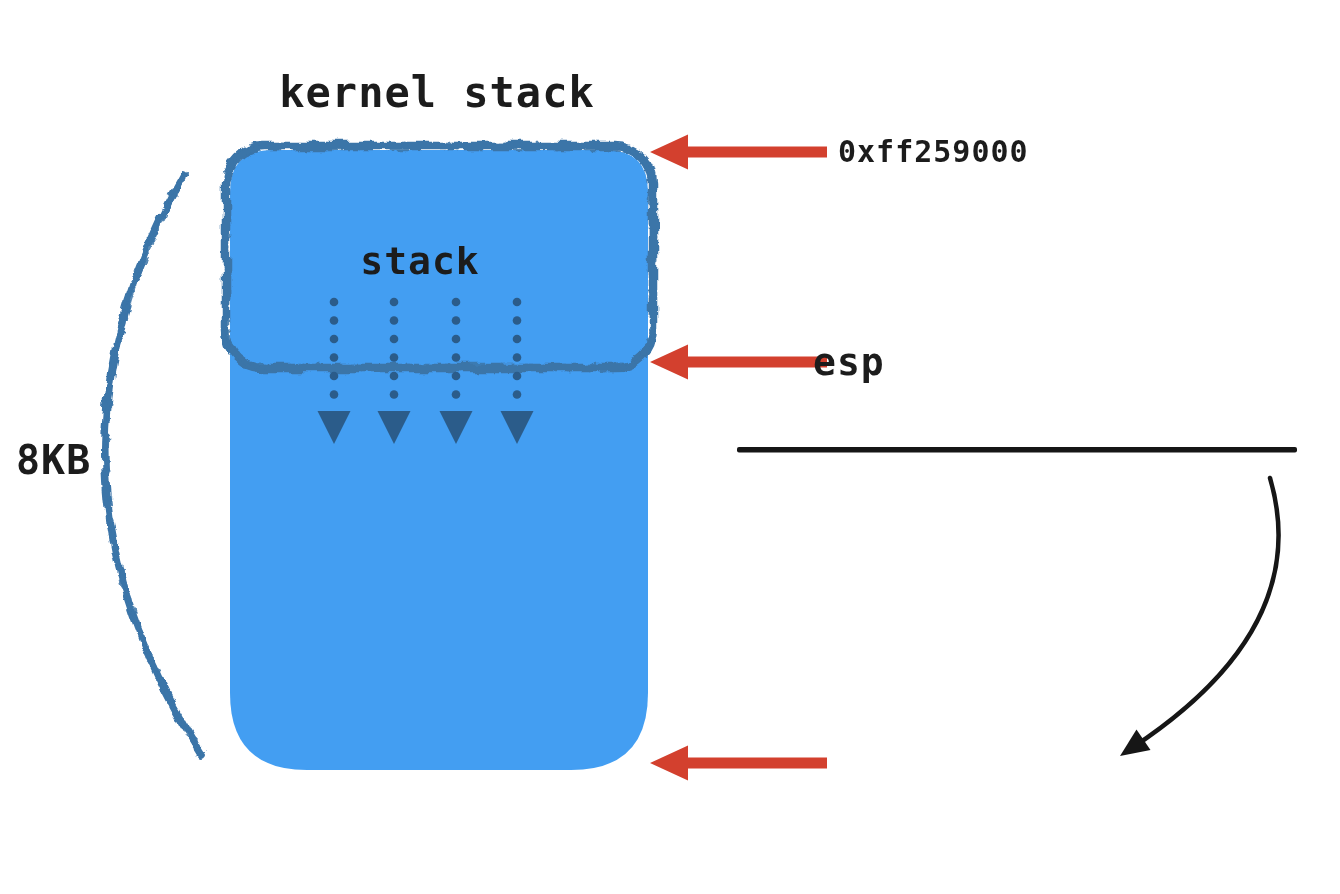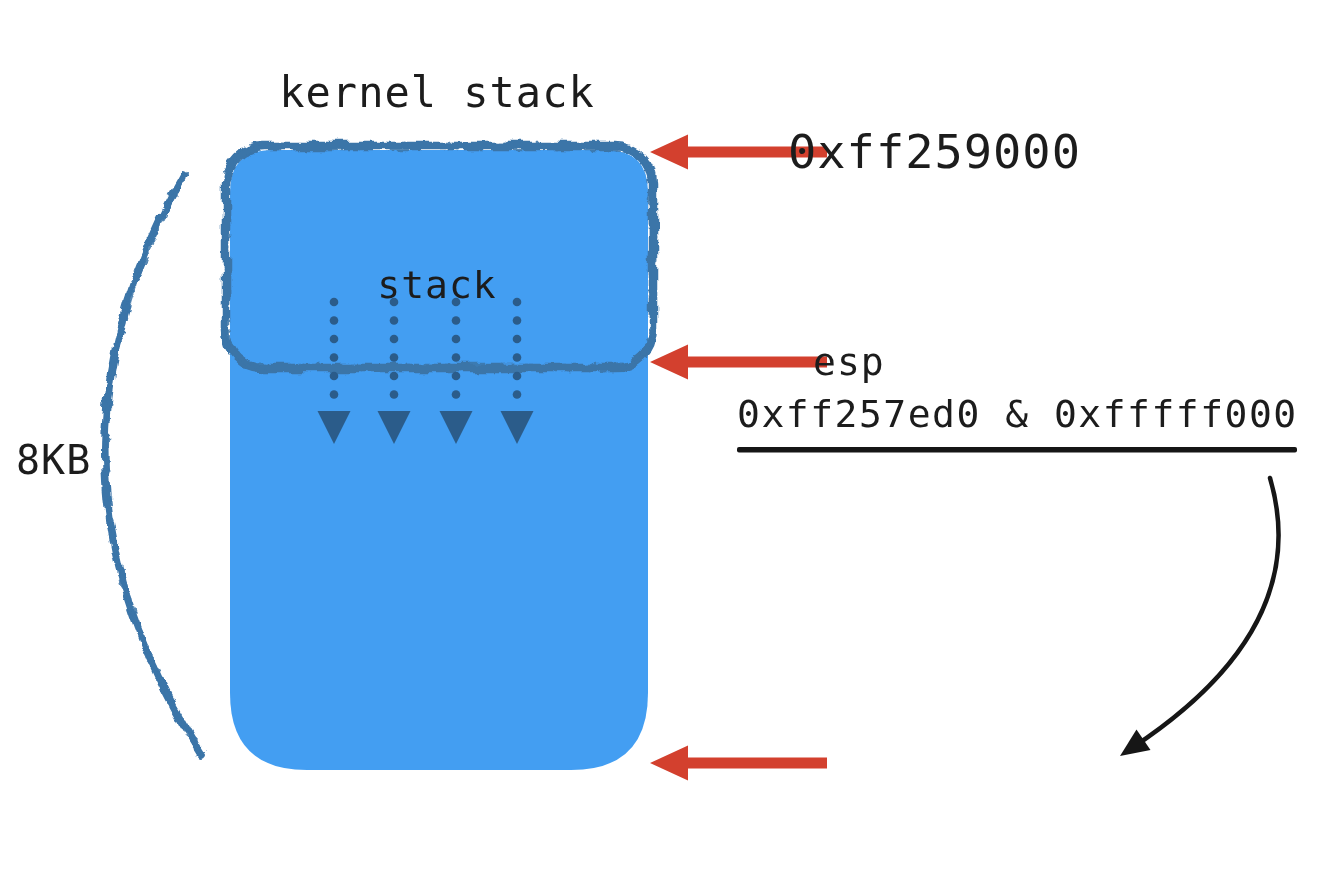--- a/index.html
+++ b/index.html
@@ -2,33 +2,34 @@
 <html><head>
 <meta charset="utf-8">
 <style>
   html,body{margin:0;padding:0;background:#fff;}
   .canvas{
     position:relative;
     width:1340px;height:894px;
     background:#ffffff;
     overflow:hidden;
     font-family:"DejaVu Sans Mono","Liberation Mono",monospace;
+    font-weight:bold;
   }
   .canvas svg{position:absolute;inset:0;}
   .label{
     position:absolute;
     color:#1c1c1c;
     font-family:"DejaVu Sans Mono","Liberation Mono",monospace;
     white-space:pre;
     letter-spacing:1px;
   }
   .t-title{left:437px;top:72px;transform:translateX(-50%);font-size:42px;line-height:42px;}
-  .t-stack{left:437px;top:242px;transform:translateX(-50%);font-size:38px;line-height:38px;margin-top:24px;}
+  .t-stack{left:420px;top:242px;transform:translateX(-50%);font-size:38px;line-height:38px;}
   .t-size{left:16px;top:440px;font-size:40px;line-height:40px;text-align:center;}
-  .t-addr-top{left:788px;top:133px;font-size:47px;line-height:38px;text-align:center;}
+  .t-addr-top{left:838px;top:133px;font-size:30px;line-height:38px;text-align:center;}
   .t-esp{left:813px;top:343px;font-size:38px;line-height:38px;}
   .t-expr{left:737px;top:395px;font-size:38px;line-height:38px;letter-spacing:1.5px;}
   .t-addr-bottom{left:840px;top:744px;font-size:38px;line-height:38px;}
 </style>
 </head>
 <body>
 
 <div class="canvas">
 
   <svg viewBox="0 0 1340 894" width="1340" height="894">
@@ -106,15 +107,14 @@
       <path d="M 1270,478 Q 1314,628 1132,748" fill="none" stroke="#161616" stroke-width="4.5" stroke-linecap="round"></path>
       <polygon points="1120,756 1136.5,729.5 1150.5,750" fill="#161616"></polygon>
     </g>
   </svg>
 
   <div class="label t-title">kernel stack</div>
   <div class="label t-stack">stack</div>
   <div class="label t-size">8KB</div>
   <div class="label t-addr-top">0xff259000</div>
   <div class="label t-esp">esp</div>
-  <div class="label t-expr">0xff257ed0 &amp; 0xfffff000</div>
 
 </div>
 
 </body></html>

